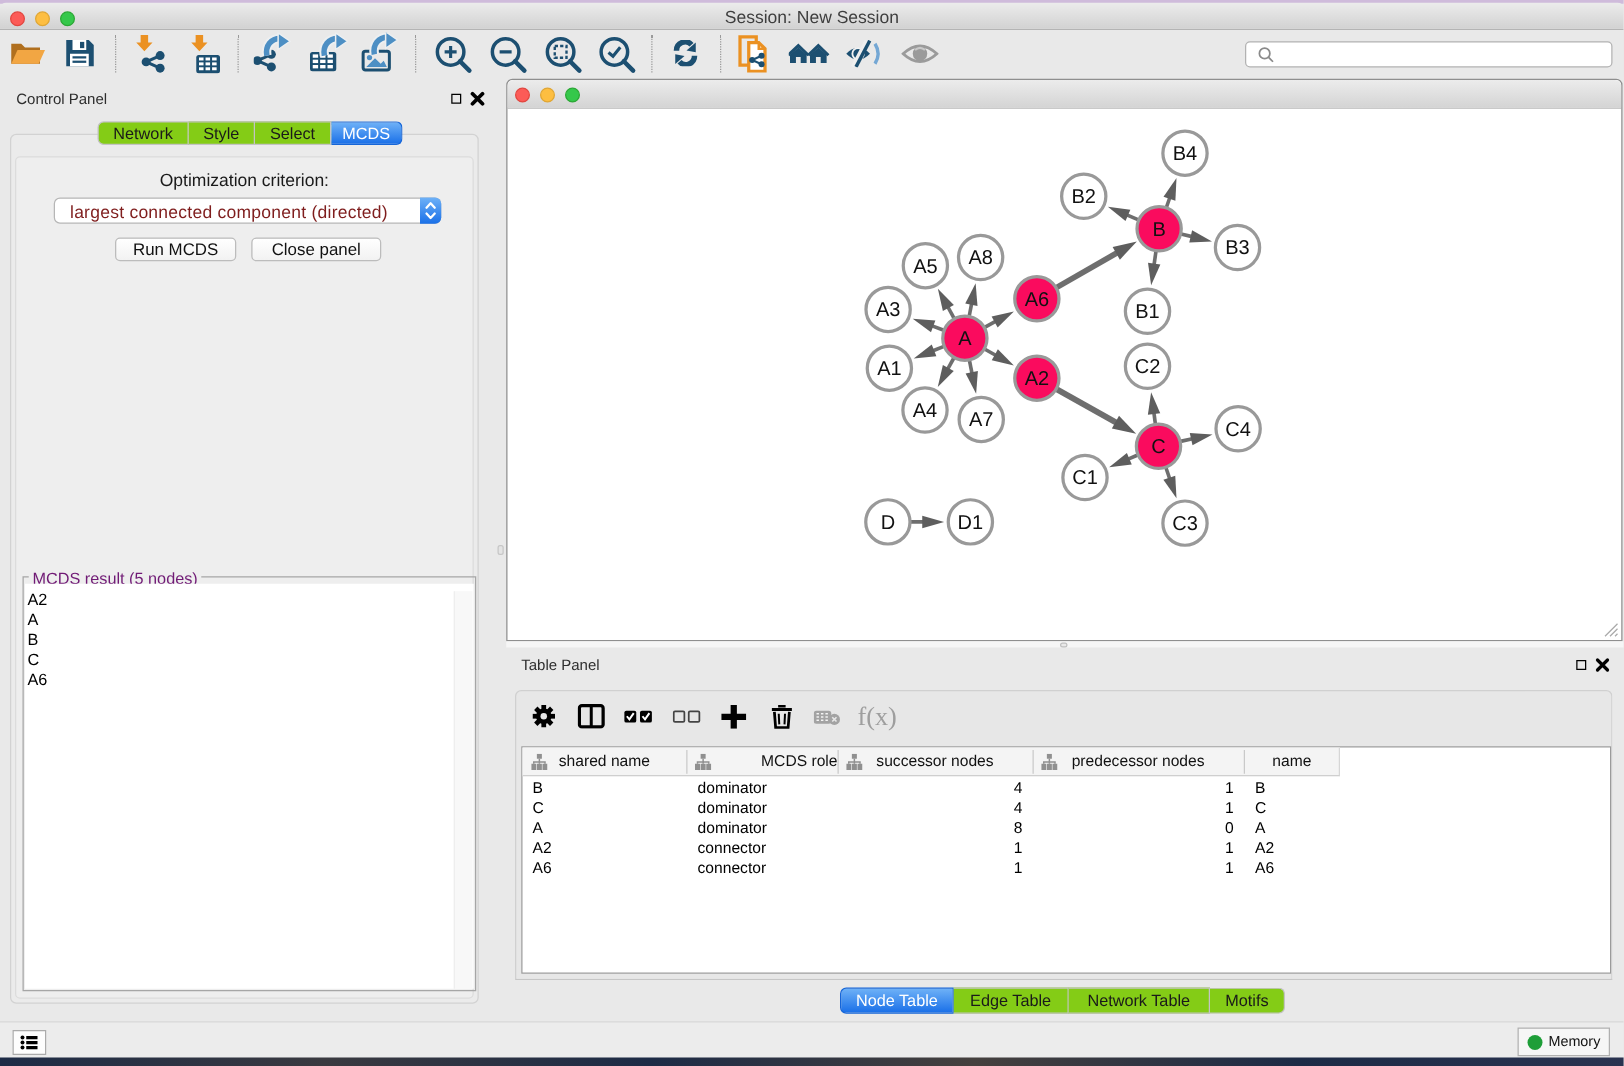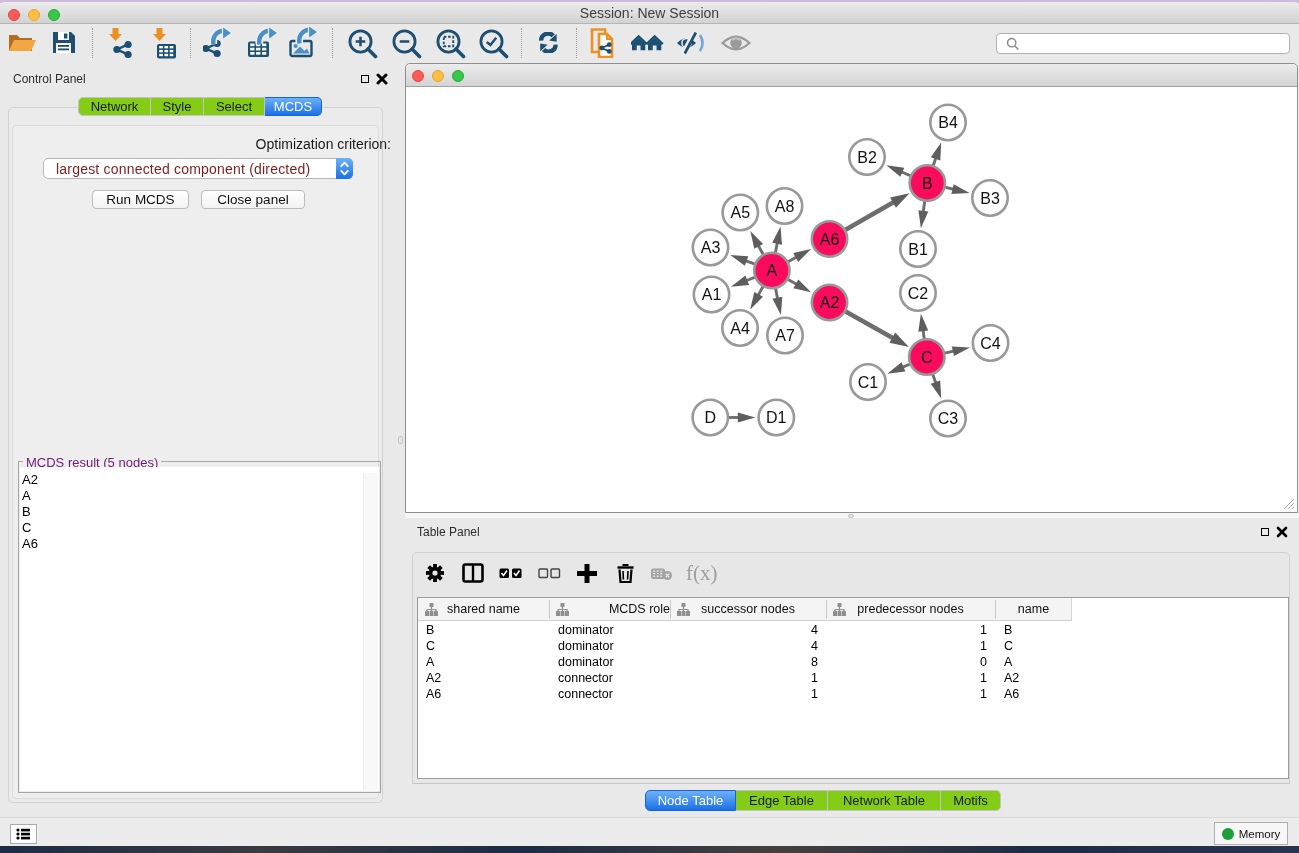--- a/index.html
+++ b/index.html
@@ -184,21 +184,21 @@
 <div class="abs" style="left:8px;top:107px;width:375px;height:696px;background:#ebebeb;border:1px solid #d2d2d2;border-radius:5px"></div>
 <div class="abs" style="left:12px;top:125px;width:367px;height:674px;background:#eeeeee;border:1px solid #dcdcdc;border-radius:4px"></div>
 
 <div class="tabseg" style="left:78px;top:97px">
   <div class="t first" style="width:73px">Network</div>
   <div class="t" style="width:53px">Style</div>
   <div class="t" style="width:61px">Select</div>
   <div class="t sel last" style="width:57px">MCDS</div>
 </div>
 
-<div class="abs" style="left:0;top:136px;width:391px;text-align:right;font-size:14px;color:#1a1a1a">Optimization criterion:</div>
+<div class="abs" style="left:0;top:136px;width:391px;text-align:center;font-size:14px;color:#1a1a1a">Optimization criterion:</div>
 
 <div class="abs" style="left:43px;top:158px;width:310px;height:21px;background:#fff;border:1px solid #b6b6b6;border-radius:5px;font-size:14px;letter-spacing:0.2px;color:#7f1d1d;display:flex;align-items:center;padding-left:12px">largest connected component (directed)
   <div style="position:absolute;right:-1px;top:-1px;width:17px;height:21px;background:linear-gradient(#6eb1f7,#1a70e8);border-radius:0 5px 5px 0">
     <svg width="17" height="21" viewBox="0 0 17 21">
         <path d="M5.2 8.2 L8.5 4.6 L11.8 8.2" fill="none" stroke="#fff" stroke-width="1.8" stroke-linejoin="round" stroke-linecap="round"></path>
         <path d="M5.2 12.8 L8.5 16.4 L11.8 12.8" fill="none" stroke="#fff" stroke-width="1.8" stroke-linejoin="round" stroke-linecap="round"></path>
       </svg>
   </div>
 </div>
 
@@ -447,21 +447,21 @@
     <div style="position:absolute;left:252px;top:73px;width:148px;text-align:right;font-size:12.5px;color:#000">1</div>
     <div style="position:absolute;left:408px;top:73px;width:161px;text-align:right;font-size:12.5px;color:#000">1</div>
     <div style="position:absolute;left:586px;top:73px;font-size:12.5px;color:#000">A2</div>
     <div style="position:absolute;left:8px;top:89px;font-size:12.5px;color:#000">A6</div>
     <div style="position:absolute;left:140px;top:89px;font-size:12.5px;color:#000">connector</div>
     <div style="position:absolute;left:252px;top:89px;width:148px;text-align:right;font-size:12.5px;color:#000">1</div>
     <div style="position:absolute;left:408px;top:89px;width:161px;text-align:right;font-size:12.5px;color:#000">1</div>
     <div style="position:absolute;left:586px;top:89px;font-size:12.5px;color:#000">A6</div>
 </div>
 
-<div class="tabseg" style="left:645px;top:790px;height:21px">
+<div class="tabseg" style="left:672px;top:790px;height:21px">
   <div class="t sel first" style="width:91px">Node Table</div>
   <div class="t" style="width:92px">Edge Table</div>
   <div class="t" style="width:113px">Network Table</div>
   <div class="t last" style="width:60px">Motifs</div>
 </div>
 
 <div class="abs" style="left:0;top:817px;width:1299px;height:29px;background:#ececec;border-top:1px solid #d8d8d8"></div>
 <div class="abs" style="left:10px;top:824px;width:27px;height:20px;background:#fdfdfd;border:1px solid #ababab">
   <svg width="25" height="18" viewBox="0 0 25 18">
       <g fill="#000">

